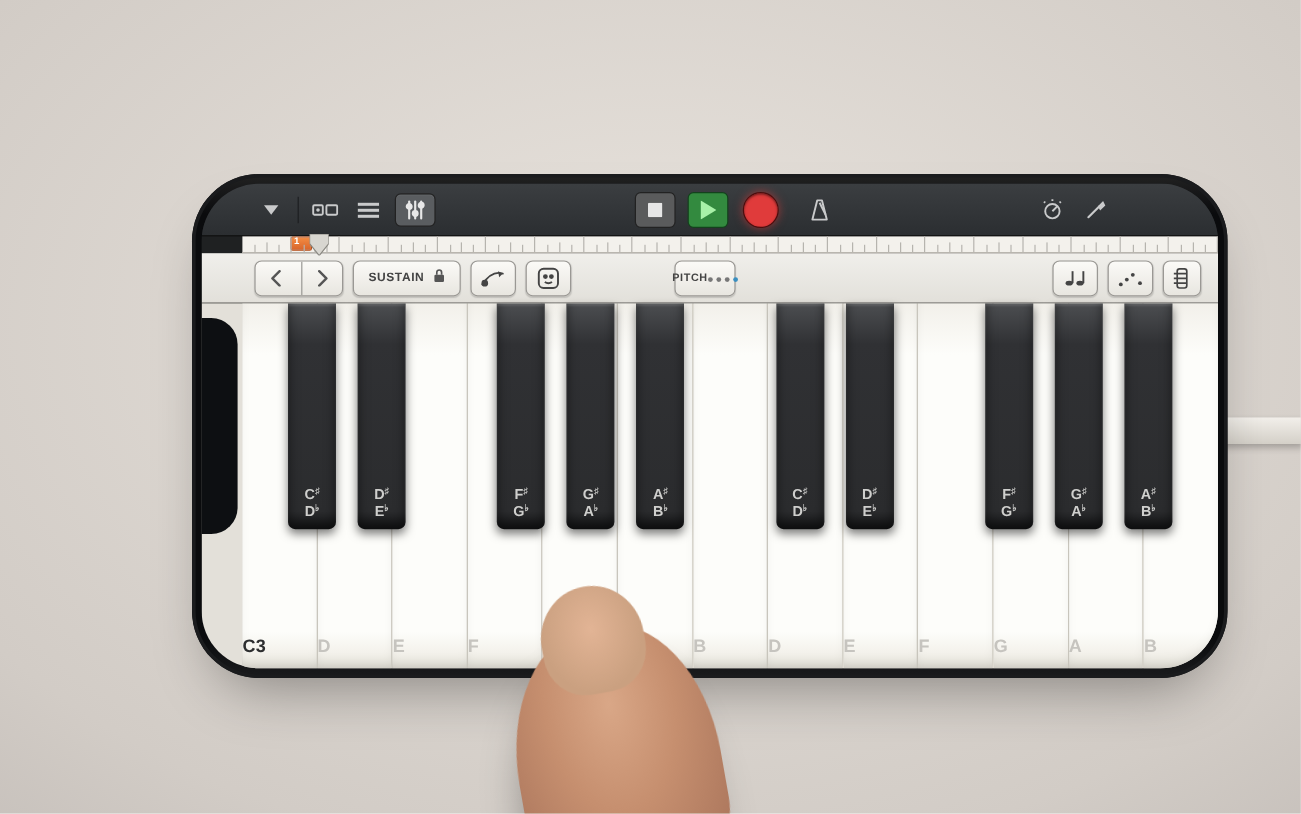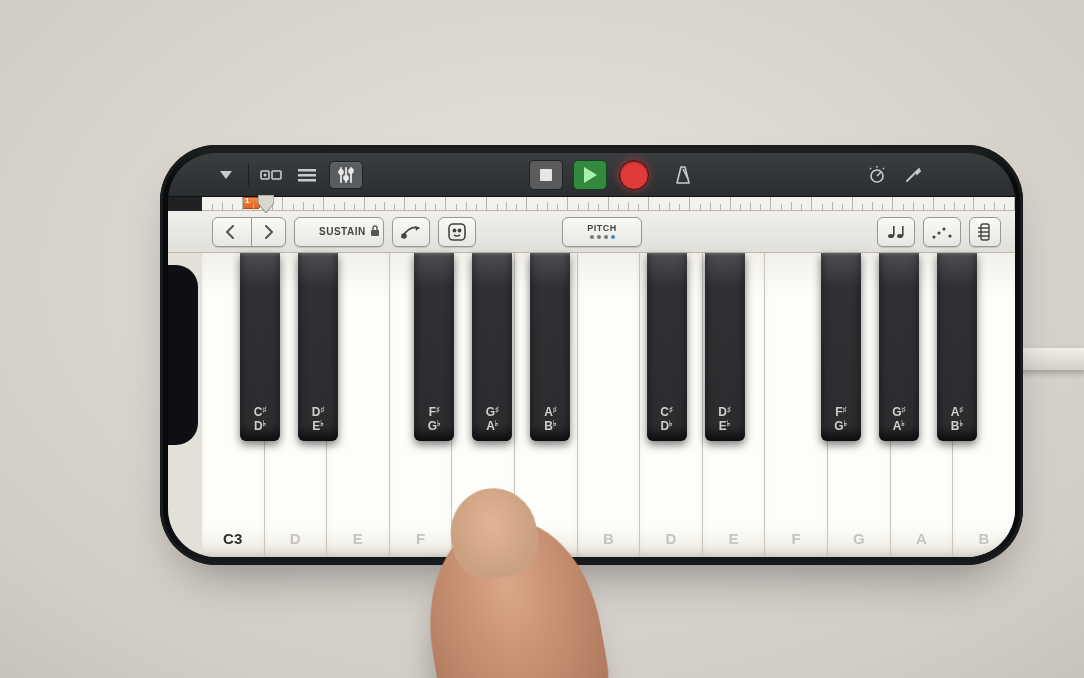--- a/index.html
+++ b/index.html
@@ -110,42 +110,42 @@
     border:1px solid var(--btn-light-border);
     box-shadow:0 1px 1px rgba(0,0,0,.15);
     display:flex;align-items:center;justify-content:center;
     padding:0 8px;color:#444;font-size:10px;font-weight:600;letter-spacing:.05em;
     gap:4px;
   }
   .opt-btn.icon-only{padding:0;width:38px;}
   .opt-btn.split{padding:0;overflow:hidden;}
   .opt-btn.split > div{width:34px;height:100%;display:flex;align-items:center;justify-content:center;}
   .opt-btn.split > div + div{border-left:1px solid var(--btn-light-border);}
-  .opt-btn.sustain{width:90px;display:flex;justify-content:space-between;padding:0 24px;}
-  .opt-btn.pitch{width:80px;flex-direction:column;gap:0;line-height:1;padding:2px 4px;}
+  .opt-btn.sustain{width:90px;display:flex;justify-content:space-between;padding:0 12px;}
+  .opt-btn.pitch{width:51px;flex-direction:row;gap:0;line-height:1;padding:2px 4px;}
   .opt-btn.pitch .dots{display:flex;gap:3px;margin-top:2px;}
   .opt-btn.pitch .dot{width:4px;height:4px;border-radius:50%;background:#777;}
   .opt-btn.pitch .dot.active{background:#3a8fc0;}
   .opt-spacer{flex:1;}
   
   .keyboard{
     position:absolute;left:0;right:0;bottom:0;top:100px;
     background:#e3e0d9;
   }
   .keys-wrap{position:absolute;left:34px;right:0;top:0;bottom:0;}
   .white-keys{position:absolute;inset:0;display:flex;}
   .white-key{
     flex:1;position:relative;
     background:linear-gradient(180deg,#f2f0ea 0%, #fdfdfa 14%, #fdfdfa 90%, #ece9e0 100%);
     border-right:1px solid #c8c5bc;
     box-shadow:inset 0 -8px 12px -8px rgba(0,0,0,.25);
   }
   .white-key:last-child{border-right:none;border-radius:0 0 40px 0;}
   .white-key .lbl{
-    position:absolute;left:0;right:0;bottom:10px;text-align:center;
+    position:absolute;left:0;right:0;bottom:10px;text-align:left;
     font-size:15px;font-weight:700;color:var(--grey-label);letter-spacing:.02em;
   }
   .white-key .lbl.strong{color:#2d2e2f;}
   .black-keys{position:absolute;left:0;right:0;top:0;height:62%;}
   .black-key{
     position:absolute;top:0;width:40px;height:100%;
     background:linear-gradient(180deg,#4c4e51 0%, #303134 18%, #2b2c2e 92%, #1b1c1e 100%);
     border-radius:0 0 6px 6px;
     box-shadow:0 4px 8px rgba(0,0,0,.5), inset 0 2px 2px rgba(255,255,255,.12), inset 0 -6px 10px rgba(0,0,0,.55);
     display:flex;align-items:flex-end;justify-content:center;

